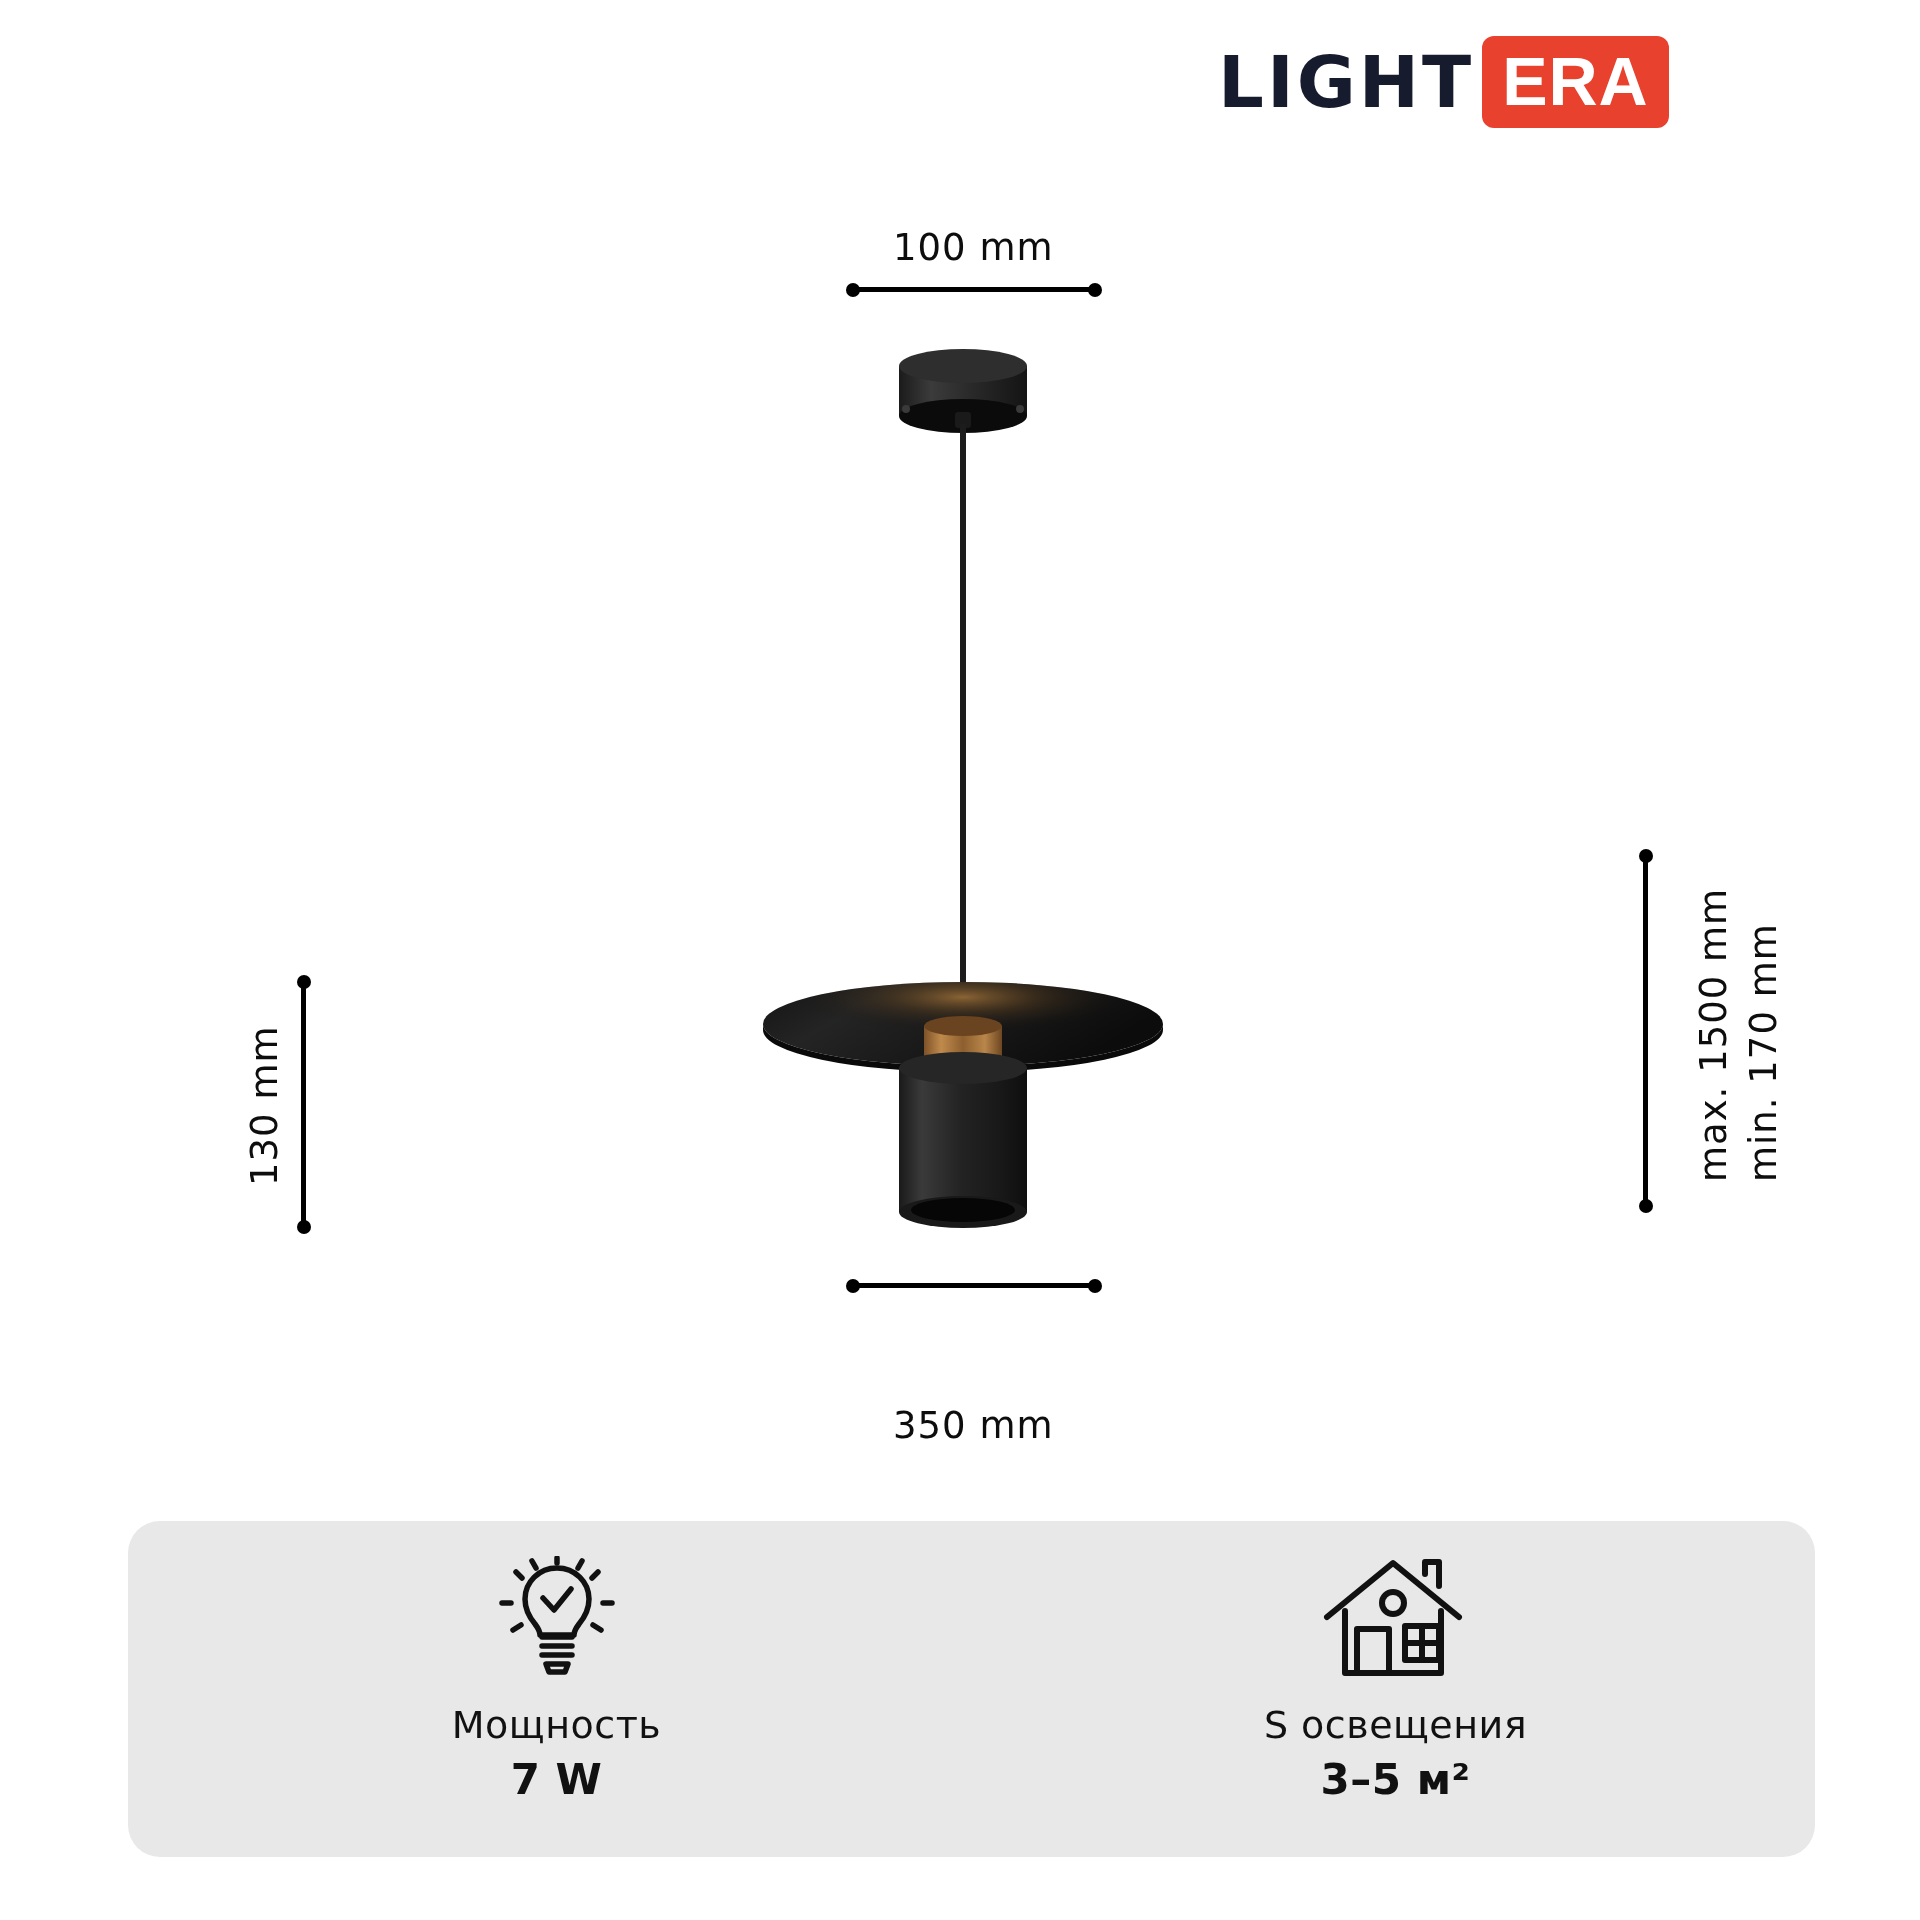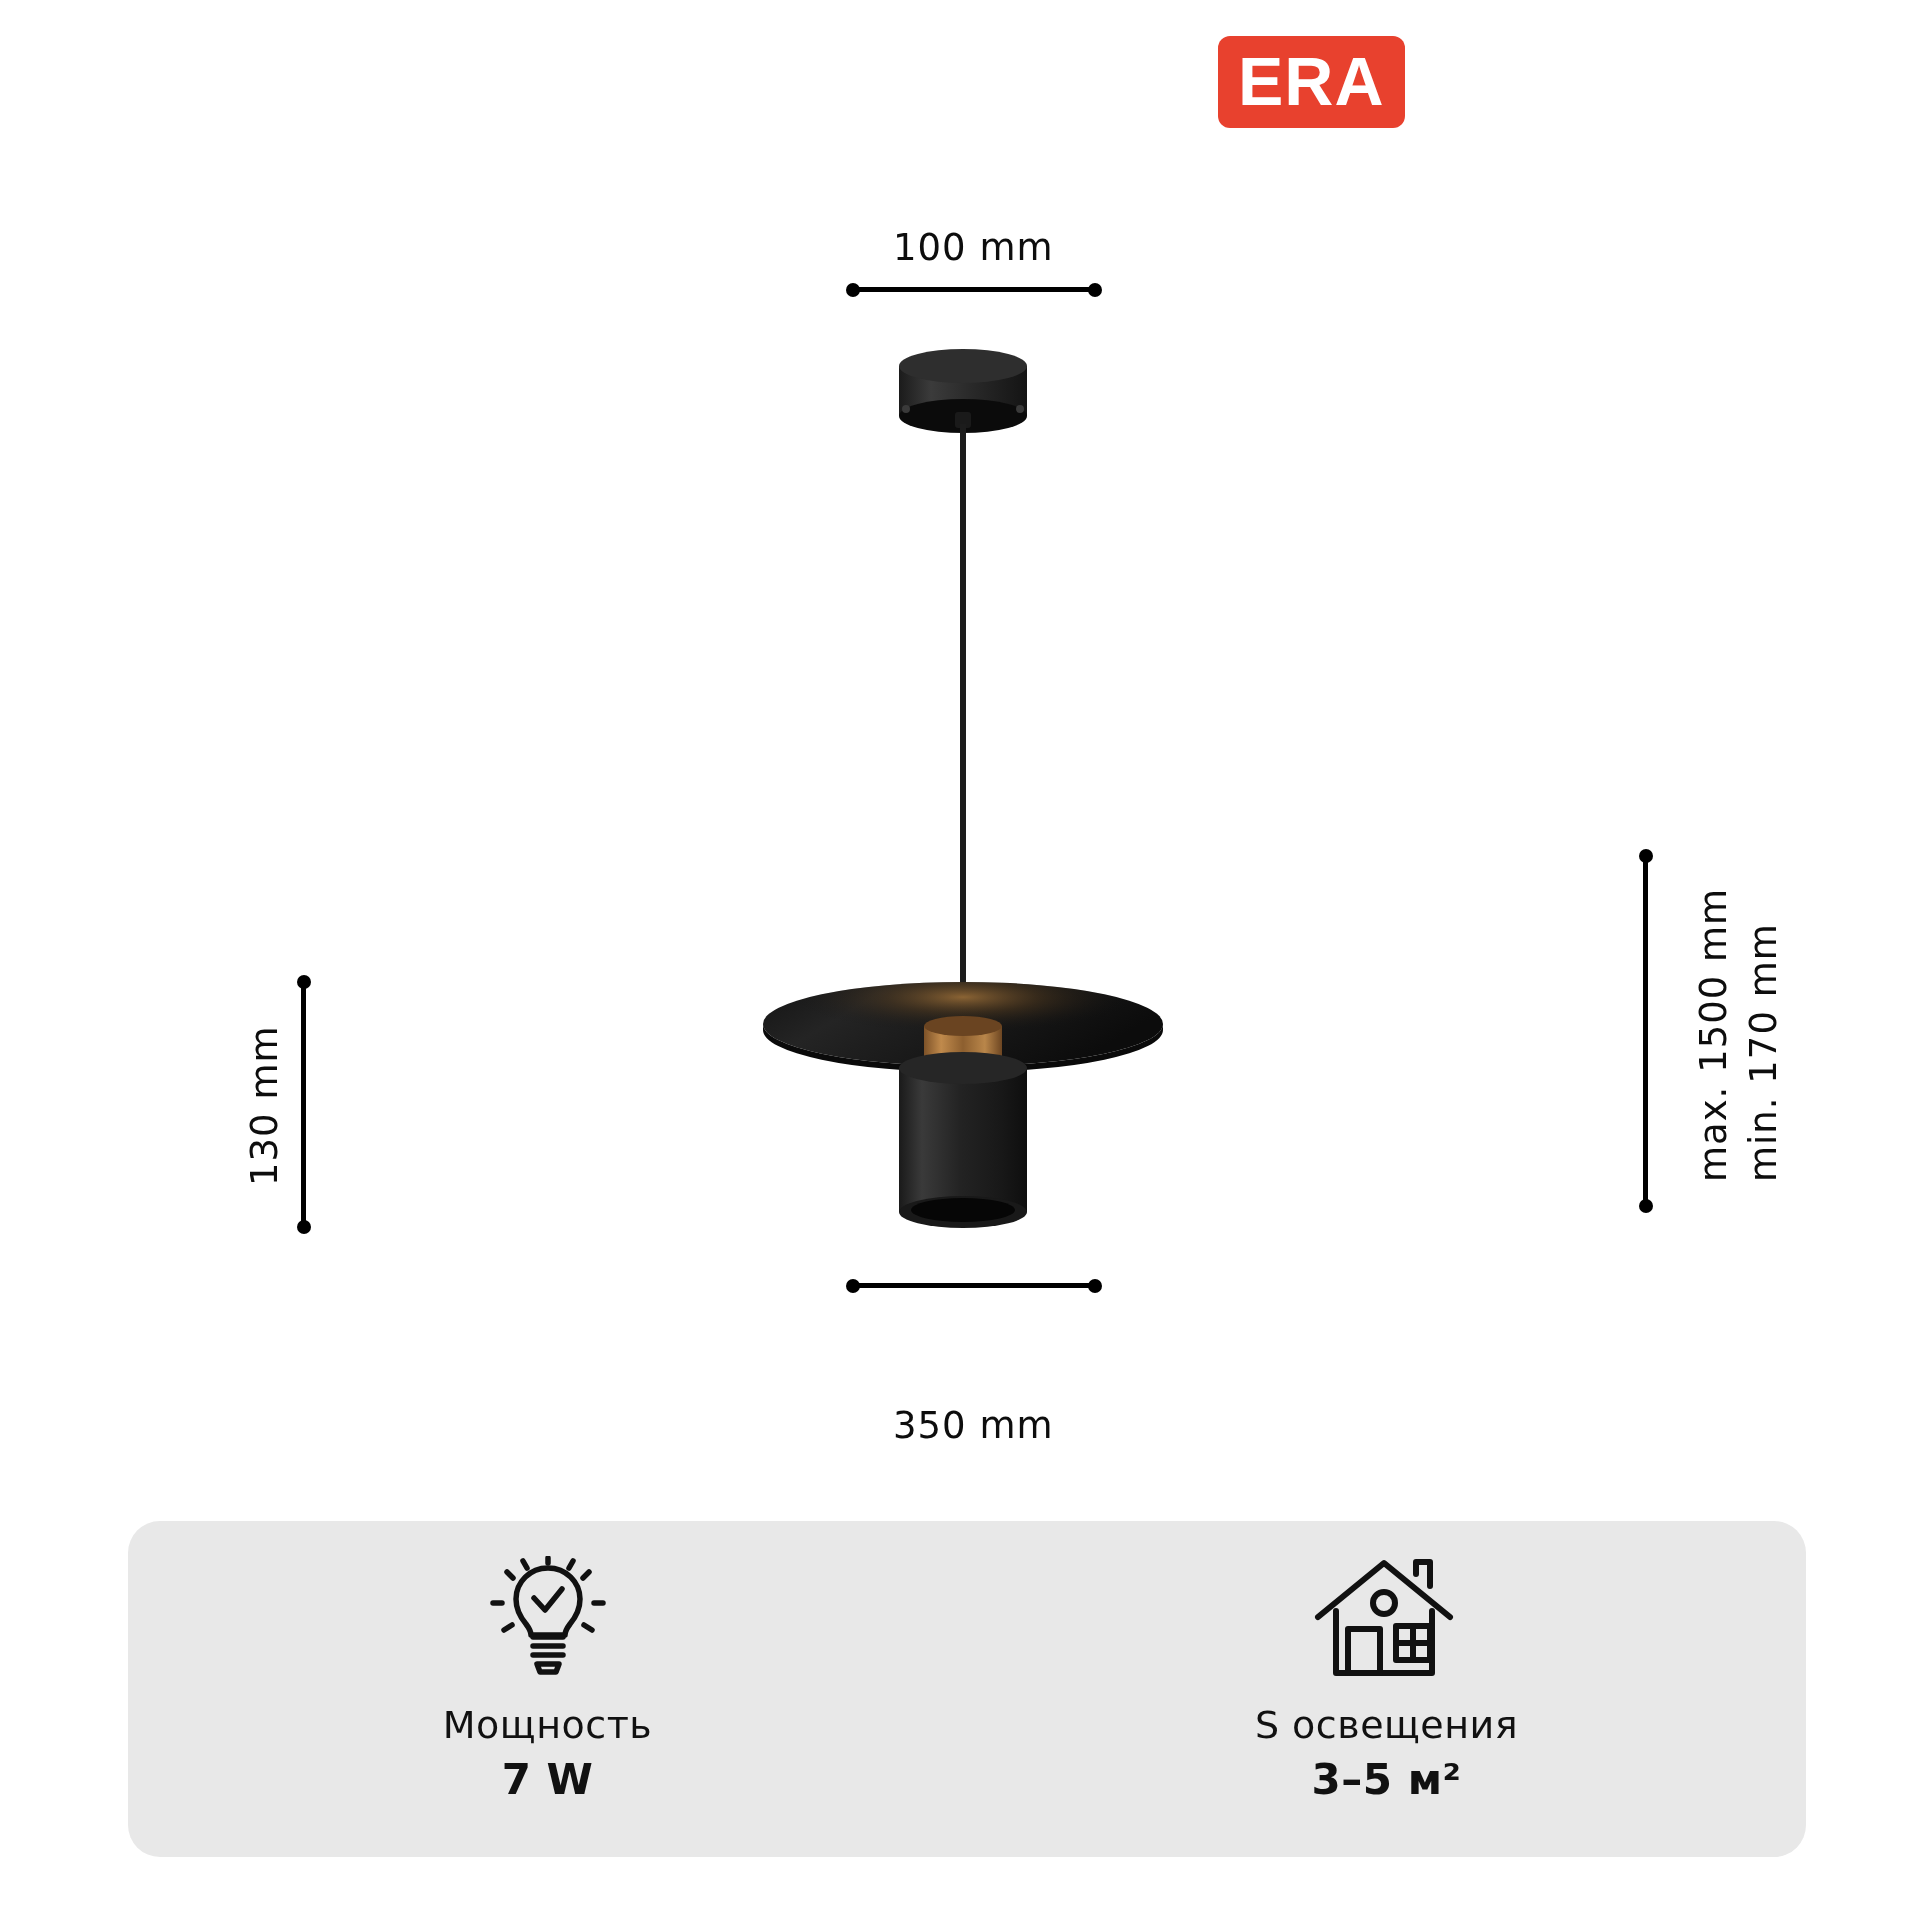--- a/index.html
+++ b/index.html
@@ -118,20 +118,21 @@
     position: absolute;
     left: 128px;
     top: 1521px;
     width: 1678px;
     height: 336px;
     background: #E8E8E8;
     border-radius: 32px;
     display: flex;
     flex-direction: row;
     align-items: stretch;
+    padding-left: 9px;
   }
   .spec-item {
     flex: 1 1 0;
     display: flex;
     flex-direction: column;
     align-items: center;
     justify-content: flex-start;
     padding-top: 34px;
     box-sizing: border-box;
   }
@@ -157,20 +158,21 @@
     font-weight: 700;
     color: #111111;
     letter-spacing: 0.5px;
     line-height: 1.1;
   }
 </style>
 </head>
 <body>
 
 <div id="brand-logo">
+  <span class="logo-light">LIGHT</span>
   <span class="logo-era-badge">
     <span class="logo-era">ERA</span>
   </span>
 </div>
 
 <svg id="lamp-figure" viewBox="0 0 1920 1450" xmlns="http://www.w3.org/2000/svg">
   <defs>
     <linearGradient id="canopySide" x1="0" y1="0" x2="1" y2="0">
       <stop offset="0%" stop-color="#1b1b1b"></stop>
       <stop offset="25%" stop-color="#3b3b3b"></stop>

